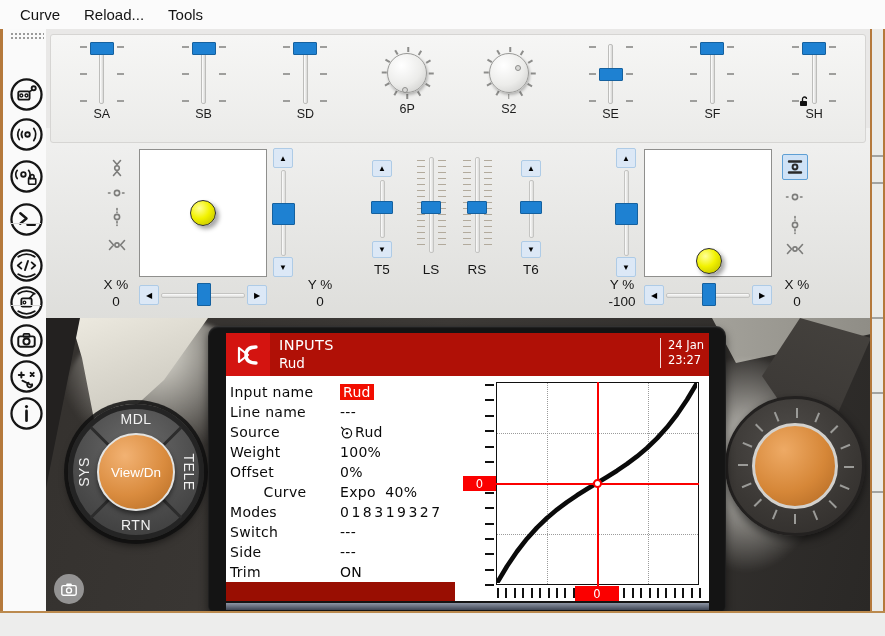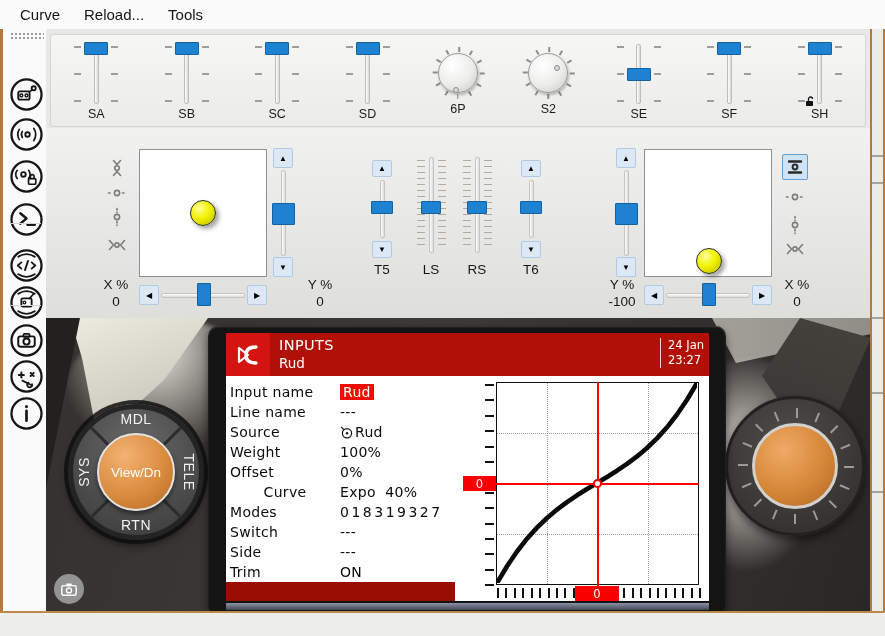--- a/index.html
+++ b/index.html
@@ -12,21 +12,21 @@
   .menu-item{font-size:15px;color:#141414;padding:3px 10px;cursor:default;}
 
   
   .toolbar{position:absolute;left:0;top:29px;width:46px;height:583px;background:#fafafa;border-left:3px solid #b5793c;z-index:20;}
   .tb-handle{position:absolute;left:7px;top:3px;width:34px;height:7px;
     background-image:radial-gradient(#9a9a9a 1px,transparent 1.1px);background-size:4px 4px;}
   .tool-btn{position:absolute;left:5px;width:36px;height:36px;display:flex;align-items:center;justify-content:center;cursor:pointer;}
   .tb-sep{position:absolute;left:8px;width:30px;height:1px;background:#d4d4d4;}
 
   
-  .switch-panel{position:absolute;left:50px;top:34px;width:816px;height:93px;border:1px solid #d6d5d3;border-radius:3px;
+  .switch-panel{position:absolute;left:50px;top:34px;width:816px;height:109px;border:1px solid #d6d5d3;border-radius:3px;
     background:linear-gradient(#f6f6f5,#ebebe9);display:flex;z-index:5;}
   .sw-cell{flex:1;display:flex;flex-direction:column;align-items:center;justify-content:flex-start;position:relative;}
   .sw-label{font-size:12.5px;color:#1c1c1c;margin-top:1px;}
   .vslider{position:relative;width:44px;height:64px;margin-top:7px;}
   .vs-groove{position:absolute;left:50%;top:2px;bottom:2px;width:5px;margin-left:-2.5px;background:linear-gradient(90deg,#fff,#d8d8d6);border:1px solid #bdbdbb;border-radius:2px;}
   .vs-handle{position:absolute;left:50%;width:24px;height:13px;margin-left:-12px;background:#1e81d2;border:1px solid #15619f;border-radius:1px;z-index:2;}
   .vs-handle.pos-top{top:0;}
   .vs-handle.pos-middle{top:50%;margin-top:-6.5px;}
   .tickcol{position:absolute;top:4px;bottom:4px;width:7px;display:flex;flex-direction:column;justify-content:space-between;}
   .tickcol.l{left:0;}.tickcol.r{right:0;}
@@ -251,37 +251,20 @@
           </div>
           <div class="tickcol r">
             <i></i>
             <i></i>
             <i></i>
           </div>
           <div class="vs-groove"></div>
           <div class="vs-handle pos-top"></div>
         </div>
         <div class="sw-label">SB</div>
-      </div>
-      <div class="sw-cell">
-        <div class="vslider">
-          <div class="tickcol l">
-            <i></i>
-            <i></i>
-            <i></i>
-          </div>
-          <div class="tickcol r">
-            <i></i>
-            <i></i>
-            <i></i>
-          </div>
-          <div class="vs-groove"></div>
-          <div class="vs-handle pos-top"></div>
-        </div>
-        <div class="sw-label">SC</div>
       </div>
       <div class="sw-cell">
         <div class="vslider">
           <div class="tickcol l">
             <i></i>
             <i></i>
             <i></i>
           </div>
           <div class="tickcol r">
             <i></i>

